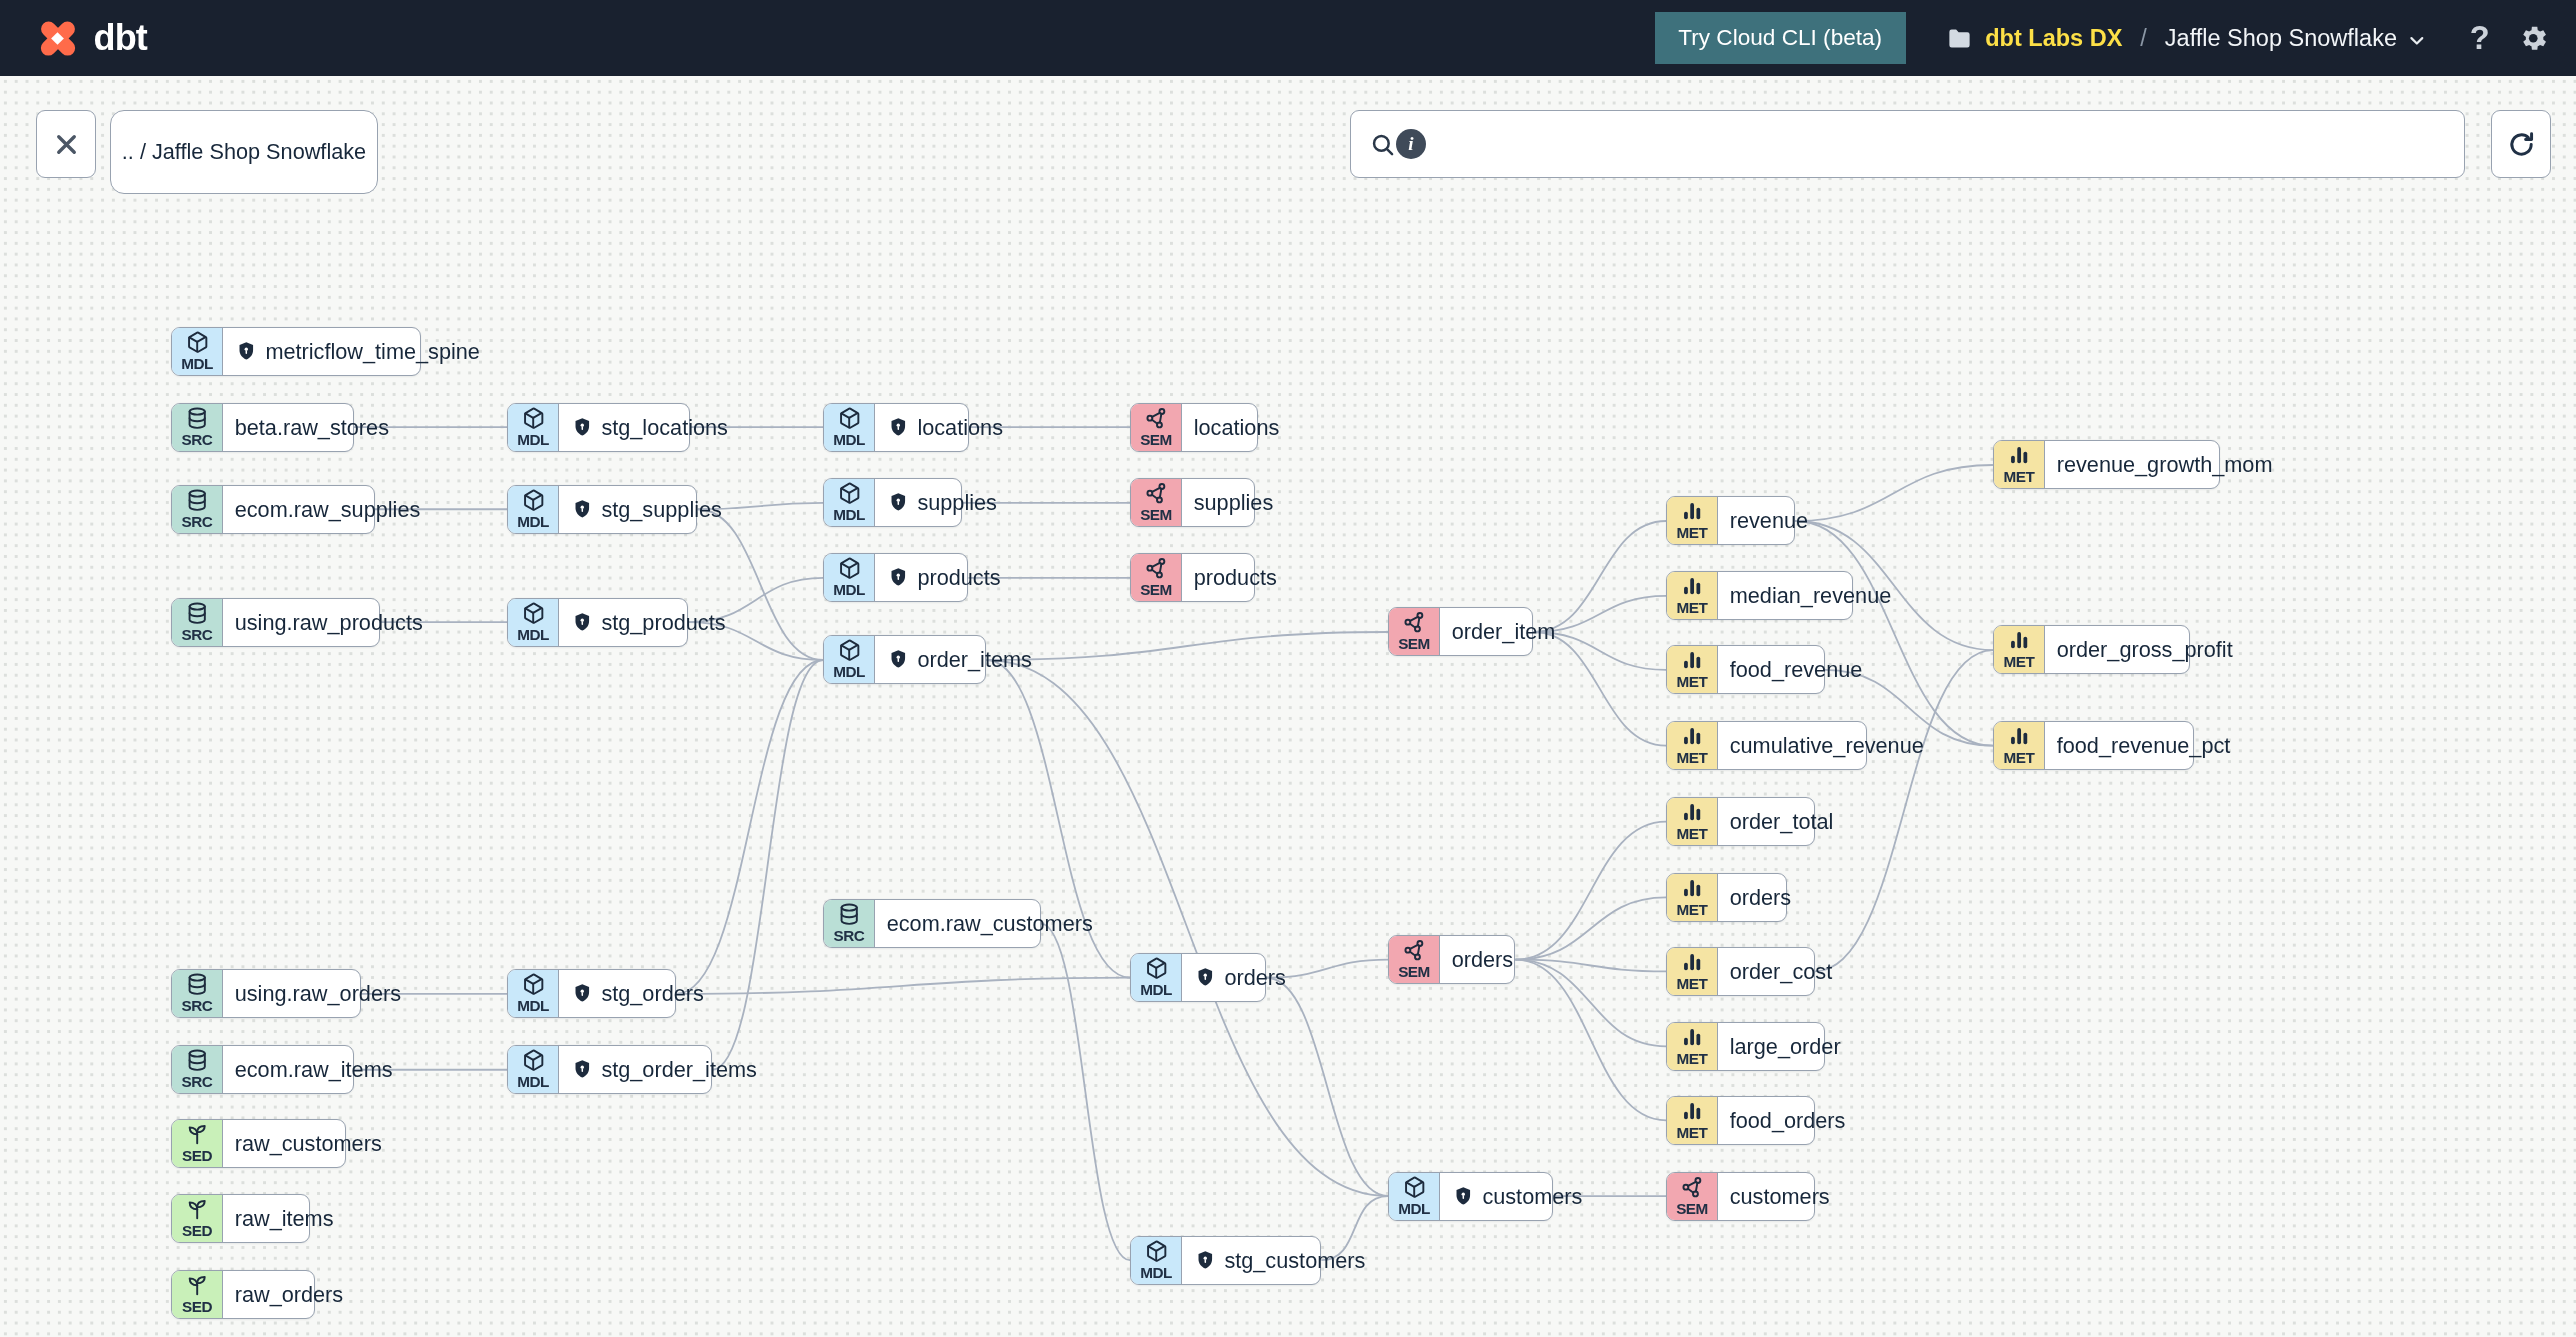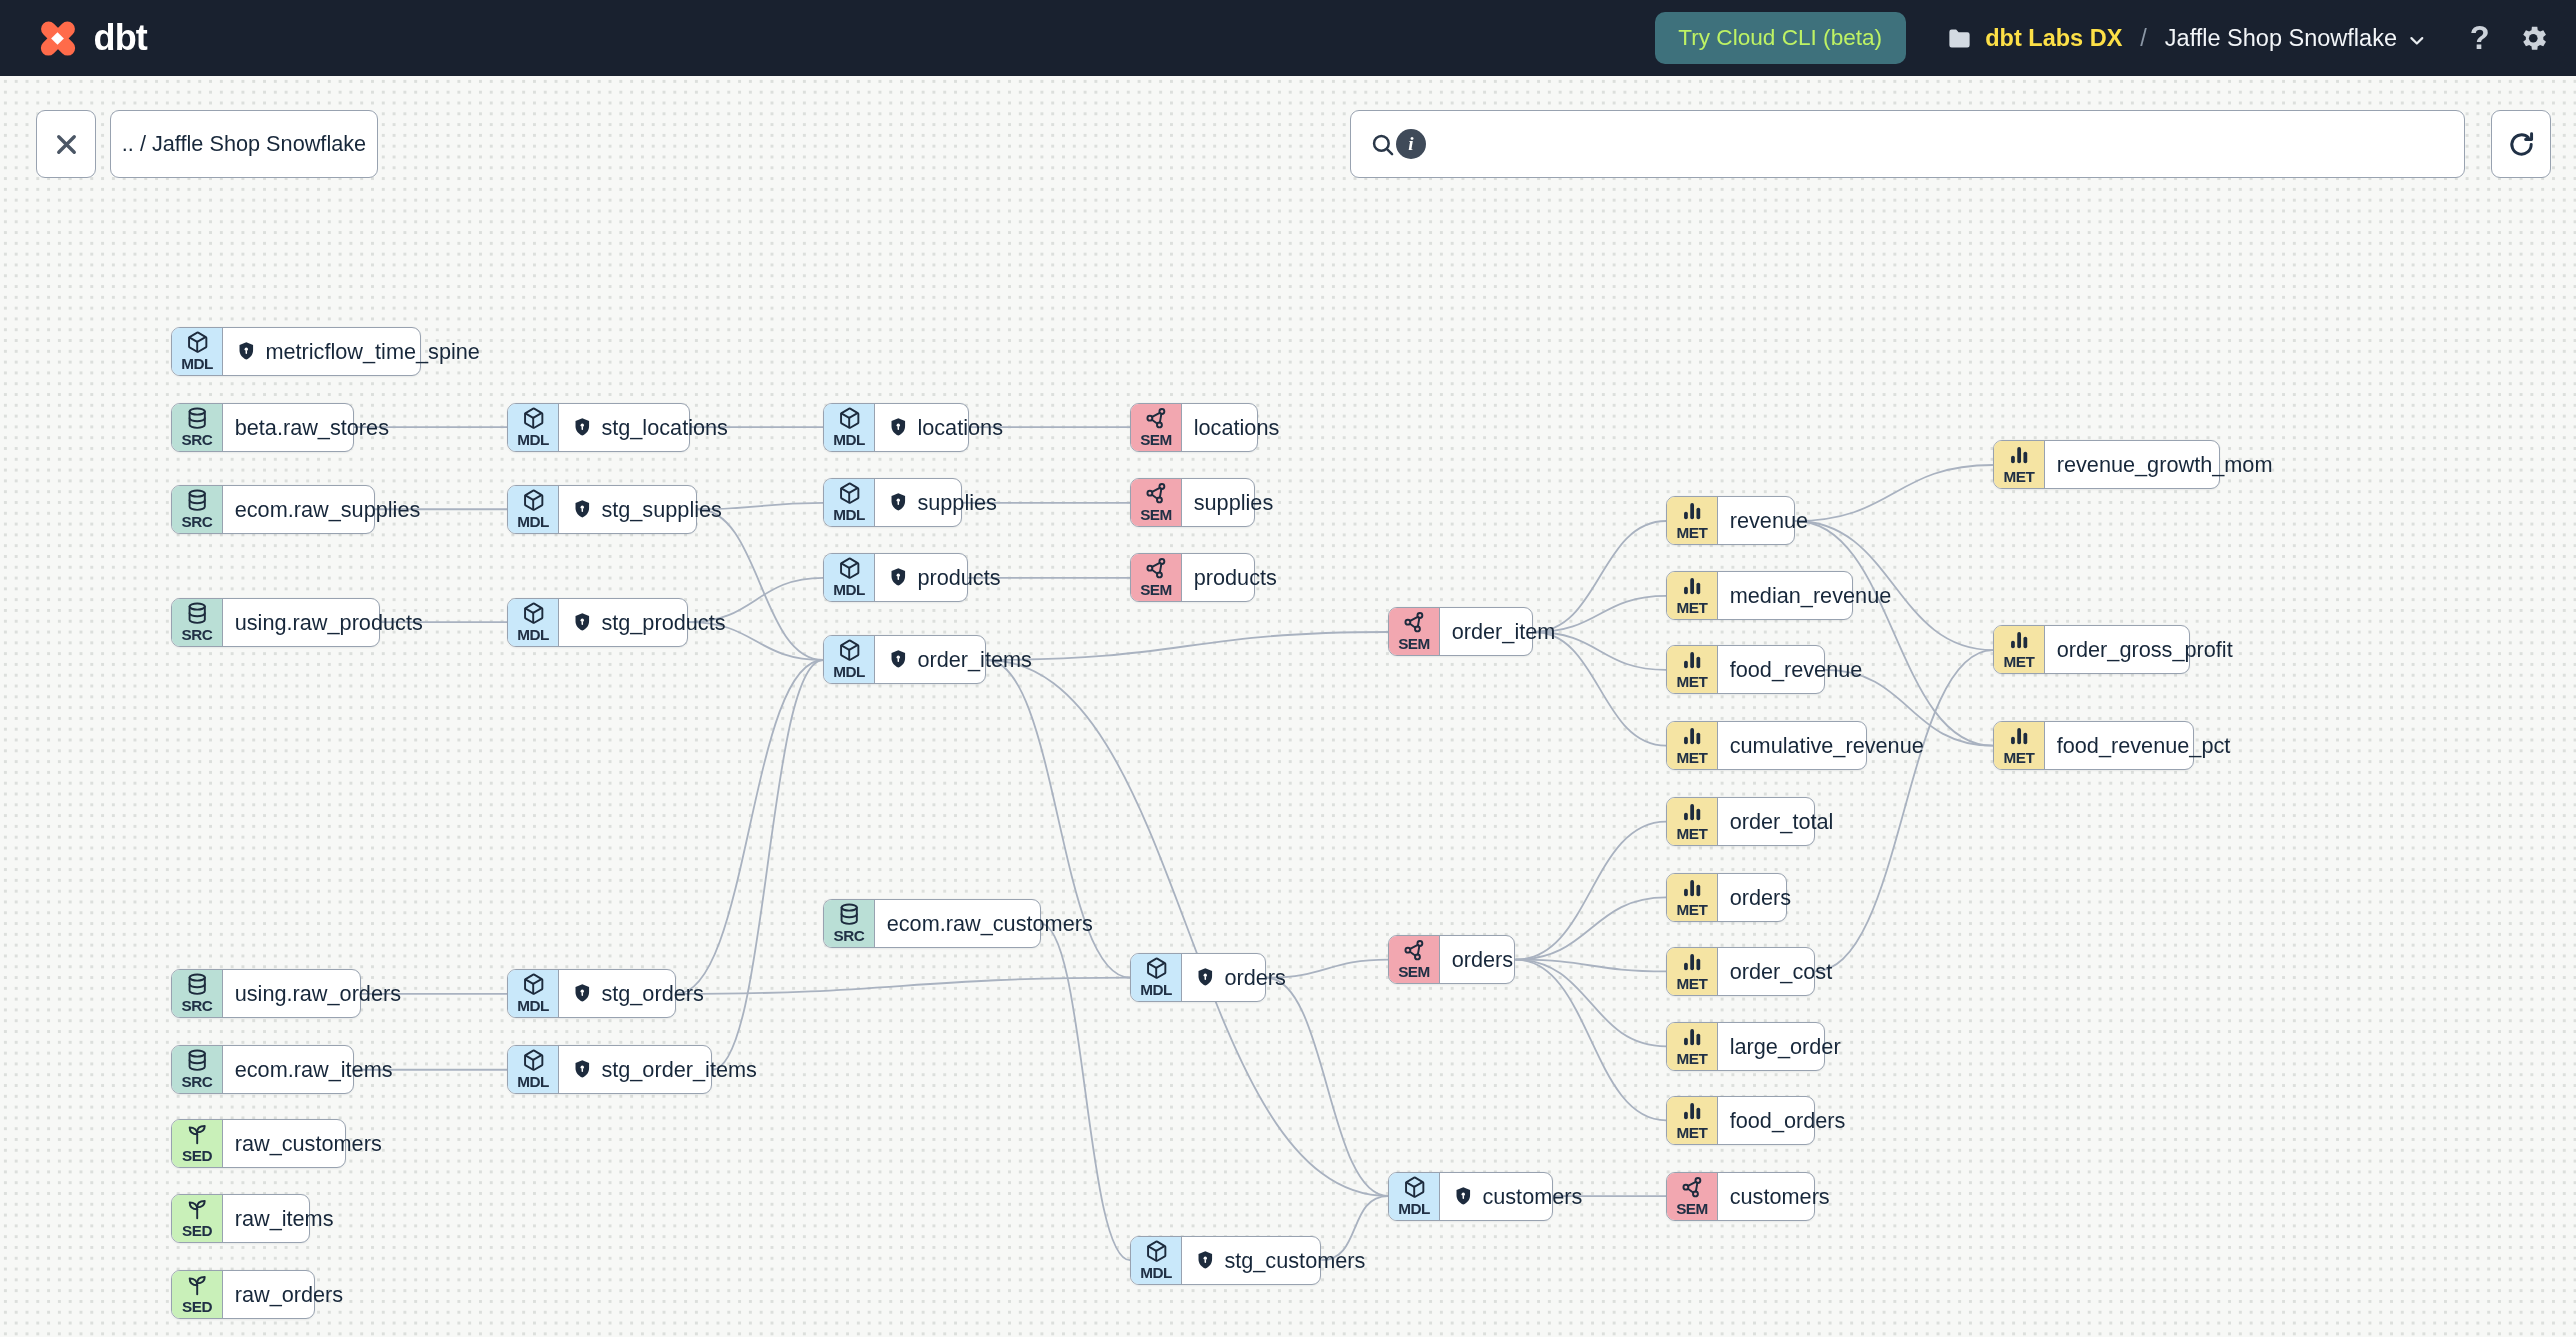--- a/index.html
+++ b/index.html
@@ -35,35 +35,35 @@
   .logo-mark .blade{position:absolute;left:2.7px;top:16.2px;width:42px;height:15.3px;background:var(--orange);border-radius:8.1px;}
   .logo-mark .blade.a{transform:rotate(45deg);}
   .logo-mark .blade.b{transform:rotate(-45deg);}
   .logo-mark .core{position:absolute;left:19px;top:19px;width:9px;height:9px;background:#fff;transform:rotate(45deg);}
   .logo-text{color:#fff;font-size:36px;font-weight:700;letter-spacing:-0.9px;}
   #nav-menu{display:flex;align-items:center;list-style:none;margin-left:51px;gap:42px;}
   .nav-item{color:#fff;font-size:23.5px;font-weight:700;display:flex;align-items:center;gap:7.2px;cursor:pointer;}
   .nav-item svg{margin-top:2.7px;}
   #nav-right{margin-left:auto;display:flex;align-items:center;}
   #cta-button{
-    background:var(--cta);color:#bef264;border:none;border-radius:10px;
+    background:var(--cta);color:#ffffff;border:none;border-radius:0;
     font-size:22.6px;font-weight:400;padding:12.6px 23.5px;cursor:pointer;
     font-family:"Liberation Sans",sans-serif;
   }
   #project-picker{display:flex;align-items:center;margin-left:40px;gap:12.6px;}
   #account-name{color:#fde047;font-size:23.5px;font-weight:700;}
   #crumb-sep{color:#8b97a5;font-size:23.5px;margin:0 5.4px;}
   #project-name{color:#f2f5f8;font-size:23.5px;font-weight:400;display:flex;align-items:flex-end;gap:9px;}
   #help-icon{color:#ccd2da;font-size:32.5px;font-weight:700;margin-left:42px;cursor:pointer;}
   #gear-icon{margin-left:27px;cursor:pointer;display:flex;}
 
   
   .float{position:absolute;background:#fff;border:1.4px solid var(--border);border-radius:9px;z-index:20;}
   #close-button{left:36px;top:110px;width:60px;height:68px;display:flex;align-items:center;justify-content:center;cursor:pointer;}
-  #breadcrumb-chip{left:110px;top:110px;width:268px;height:68px;display:flex;align-items:center;justify-content:center;font-size:21.7px;color:var(--ink);}
+  #breadcrumb-chip{left:110px;top:110px;width:268px;height:84px;display:flex;align-items:center;justify-content:center;font-size:21.7px;color:var(--ink);border-radius:14px;}
   #search-bar{left:1350px;top:110px;width:1115px;height:68px;display:flex;align-items:center;padding:0 16.2px 0 18px;}
   #search-input{flex:1;border:none;outline:none;font-size:23.5px;color:var(--ink);margin-left:12.6px;background:transparent;font-family:"Liberation Sans",sans-serif;}
   #search-input::placeholder{color:#6b7684;}
   #info-badge{width:30px;height:30px;border-radius:50%;background:#3f4a59;color:#fff;font-size:19px;font-weight:700;display:flex;align-items:center;justify-content:center;font-family:"Liberation Serif",serif;font-style:italic;cursor:pointer;}
   #refresh-button{left:2491px;top:110px;width:60px;height:68px;display:flex;align-items:center;justify-content:center;cursor:pointer;}
 
   
   #edges{position:absolute;left:0;top:0;width:2576px;height:1338px;z-index:5;pointer-events:none;}
   #edges path{fill:none;stroke:var(--edge);stroke-width:2;}
   .node{

